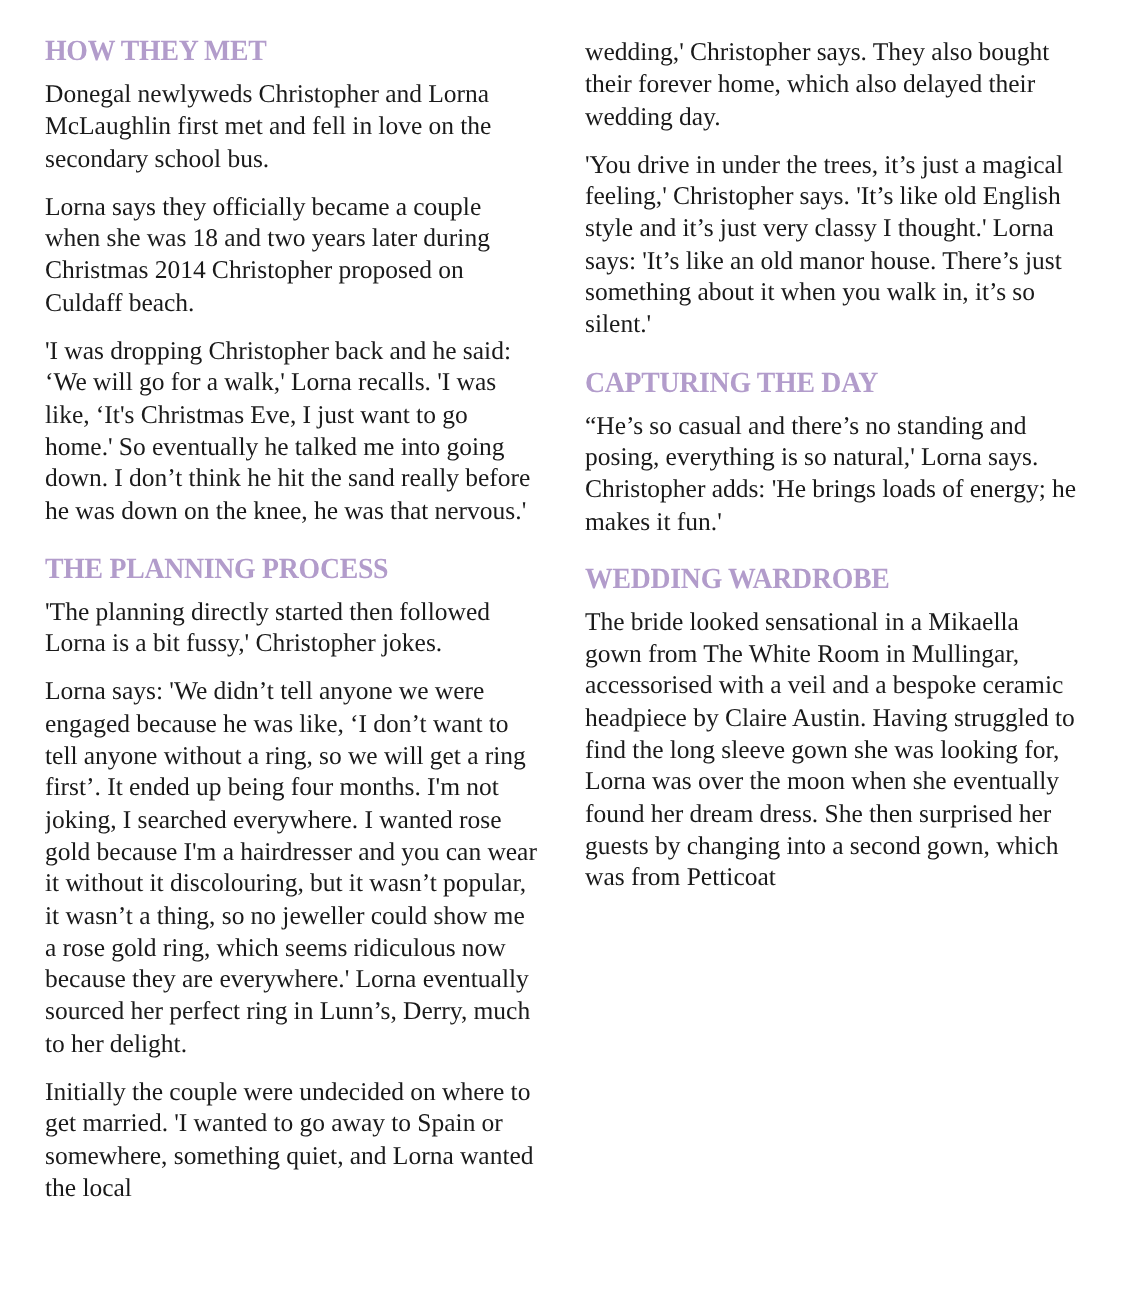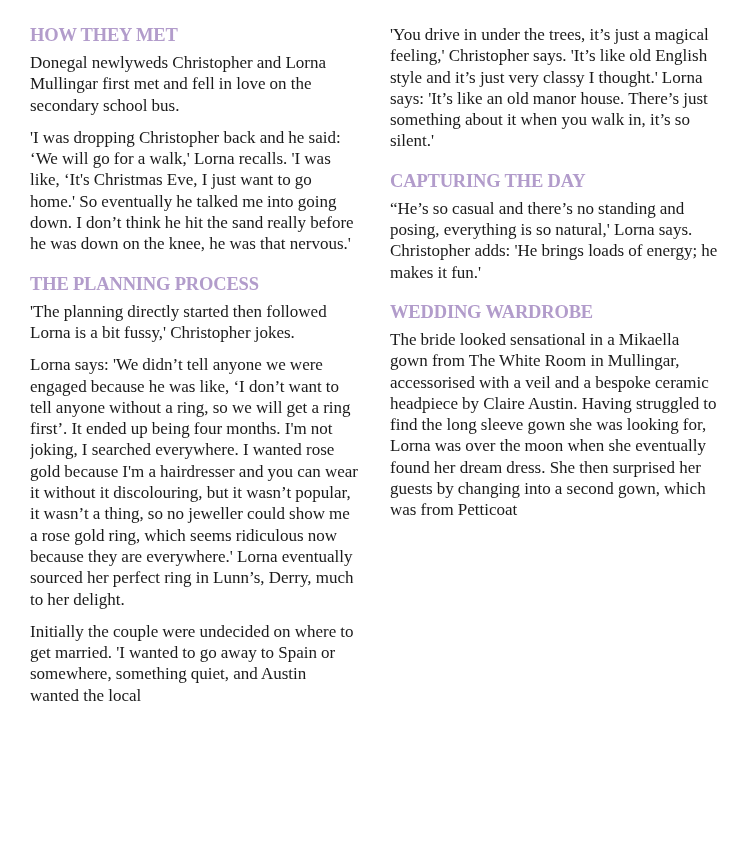--- a/index.html
+++ b/index.html
@@ -66,29 +66,31 @@
   }
 </style>
 </head>
 <body>
 
 <div class="page">
   <div class="columns">
 
     <div class="column">
       <h2 class="section-heading">HOW THEY MET</h2>
-      <p class="para">Donegal newlyweds Christopher and Lorna Mullingar first met and fell in love on the secondary school bus.</p>
+      <p class="para">Donegal newlyweds Christopher and Lorna McLaughlin first met and fell in love on the secondary school bus.</p>
+      <p class="para">Lorna says they officially became a couple when she was 18 and two years later during Christmas 2014 Christopher proposed on Culdaff beach.</p>
       <p class="para">'I was dropping Christopher back and he said: ‘We will go for a walk,' Lorna recalls. 'I was like, ‘It's Christmas Eve, I just want to go home.' So eventually he talked me into going down. I don’t think he hit the sand really before he was down on the knee, he was that nervous.'</p>
       <h2 class="section-heading spaced">THE PLANNING PROCESS</h2>
       <p class="para">'The planning directly started then followed Lorna is a bit fussy,' Christopher jokes.</p>
       <p class="para">Lorna says: 'We didn’t tell anyone we were engaged because he was like, ‘I don’t want to tell anyone without a ring, so we will get a ring first’. It ended up being four months. I'm not joking, I searched everywhere. I wanted rose gold because I'm a hairdresser and you can wear it without it discolouring, but it wasn’t popular, it wasn’t a thing, so no jeweller could show me a rose gold ring, which seems ridiculous now because they are everywhere.' Lorna eventually sourced her perfect ring in Lunn’s, Derry, much to her delight.</p>
-      <p class="para">Initially the couple were undecided on where to get married. 'I wanted to go away to Spain or somewhere, something quiet, and Austin wanted the local</p>
+      <p class="para">Initially the couple were undecided on where to get married. 'I wanted to go away to Spain or somewhere, something quiet, and Lorna wanted the local</p>
     </div>
 
     <div class="column">
+      <p class="para">wedding,' Christopher says. They also bought their forever home, which also delayed their wedding day.</p>
       <p class="para">'You drive in under the trees, it’s just a magical feeling,' Christopher says. 'It’s like old English style and it’s just very classy I thought.' Lorna says: 'It’s like an old manor house. There’s just something about it when you walk in, it’s so silent.'</p>
       <h2 class="section-heading spaced">CAPTURING THE DAY</h2>
       <p class="para">“He’s so casual and there’s no standing and posing, everything is so natural,' Lorna says. Christopher adds: 'He brings loads of energy; he makes it fun.'</p>
       <h2 class="section-heading spaced">WEDDING WARDROBE</h2>
       <p class="para">The bride looked sensational in a Mikaella gown from The White Room in Mullingar, accessorised with a veil and a bespoke ceramic headpiece by Claire Austin. Having struggled to find the long sleeve gown she was looking for, Lorna was over the moon when she eventually found her dream dress. She then surprised her guests by changing into a second gown, which was from Petticoat</p>
     </div>
 
   </div>
 </div>
 

